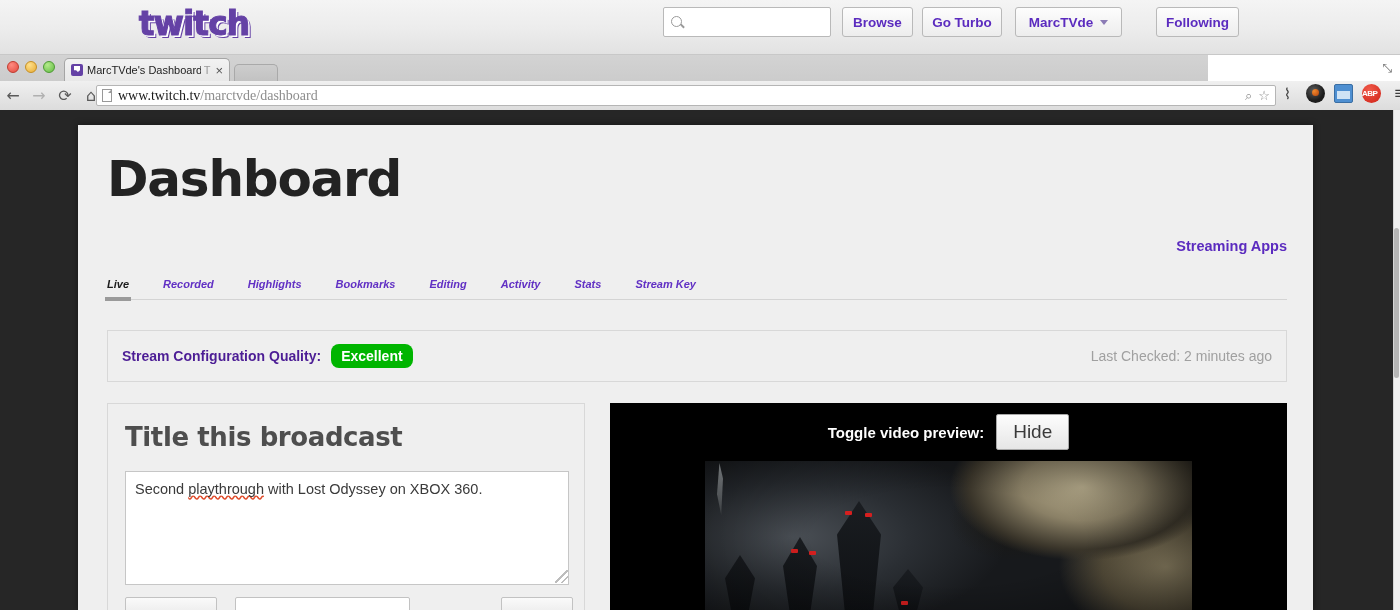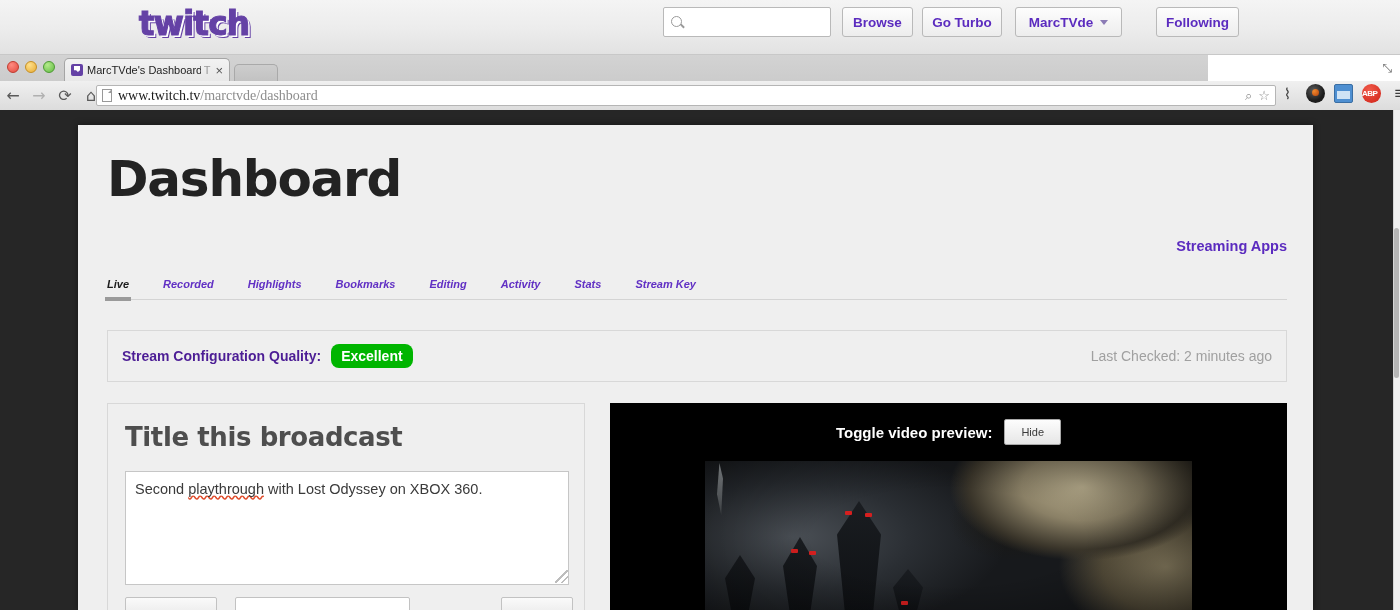--- a/index.html
+++ b/index.html
@@ -302,21 +302,21 @@
     width: 677px; height: 58px;
     display: flex; align-items: center; justify-content: center;
   }
   .toggle-label {
     color: #fff; font-size: 15px; font-weight: bold;
   }
   .hide-btn {
     margin-left: 12px; padding: 6px 16px;
     background: linear-gradient(to bottom, #fdfdfd, #e6e6e6);
     border: 1px solid #a8a8a8; border-radius: 2px;
-    color: #3a3a3a; font-size: 11px;
+    color: #3a3a3a; font-size: 19px;
     cursor: pointer;
   }
   .video-frame {
     position: absolute; left: 95px; top: 58px;
     width: 487px; height: 152px;
     background: #0a0a0c;
     overflow: hidden;
   }
   .vid-fog {
     position: absolute; left: 0; top: 0; width: 100%; height: 100%;

